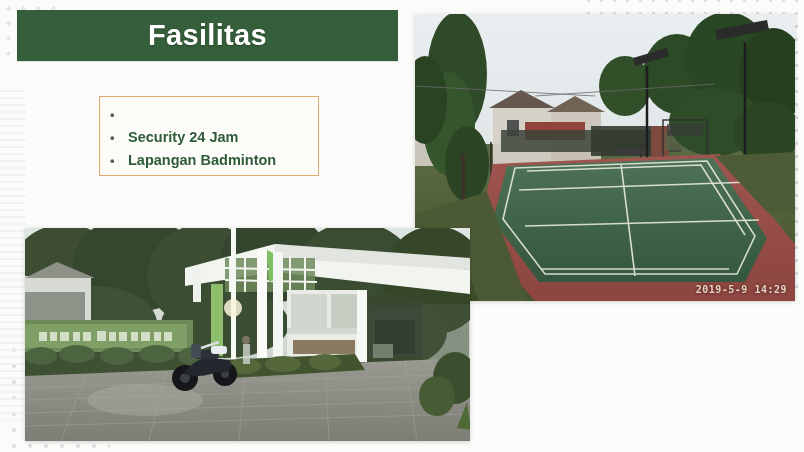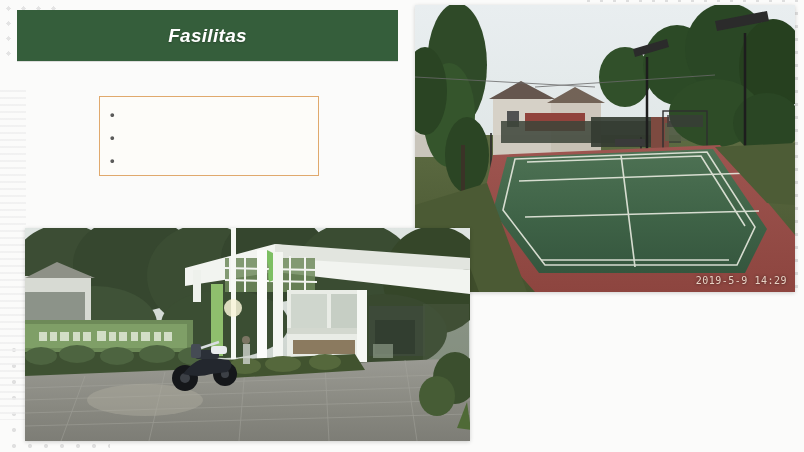--- a/index.html
+++ b/index.html
@@ -72,26 +72,25 @@
     width: 381px;
     height: 51px;
     background: #355e3b;
     display: flex;
     align-items: center;
     justify-content: center;
     box-shadow: 0 1px 0 rgba(0,0,0,.12);
   }
   .title-banner .title-text {
     color: #ffffff;
-    font-size: 19px;
+    font-size: 29px;
     font-weight: bold;
     letter-spacing: .3px;
     line-height: 1;
     text-shadow: 0 1px 2px rgba(0,0,0,.25);
-    font-style: italic;
   }
 
   
   .bullet-box {
     position: absolute;
     left: 99px;
     top: 96px;
     width: 220px;
     height: 80px;
     border: 1.5px solid #e0a96d;
@@ -122,24 +121,25 @@
   }
 
   
   .photo {
     position: absolute;
     overflow: hidden;
     background: #cfcfcf;
   }
   .photo-court {
     left: 415px;
-    top: 5px;
+    top: 14px;
     width: 380px;
     height: 287px;
     box-shadow: 0 1px 4px rgba(0,0,0,.18);
+    font-weight: bold;
   }
   .photo-gate {
     left: 25px;
     top: 228px;
     width: 445px;
     height: 213px;
     box-shadow: 0 1px 4px rgba(0,0,0,.18);
     z-index: 3;
   }
   .photo canvas, .photo svg {
@@ -174,23 +174,25 @@
     <span class="title-text">Fasilitas</span>
   </div>
 
   <div class="bullet-box">
     <ul class="bullet-list">
       <li>
         <span class="dot">•</span>
       </li>
       <li>
         <span class="dot">•</span>
+        <span>Security 24 Jam</span>
       </li>
       <li>
         <span class="dot">•</span>
+        <span>Lapangan Badminton</span>
       </li>
     </ul>
   </div>
 
   <div class="photo photo-court">
     <svg viewBox="0 0 380 287" preserveAspectRatio="none">
       <defs>
         <linearGradient id="skyG" x1="0" y1="0" x2="0" y2="1">
           <stop offset="0%" stop-color="#e9eef0"></stop>
           <stop offset="100%" stop-color="#dfe6e6"></stop>

